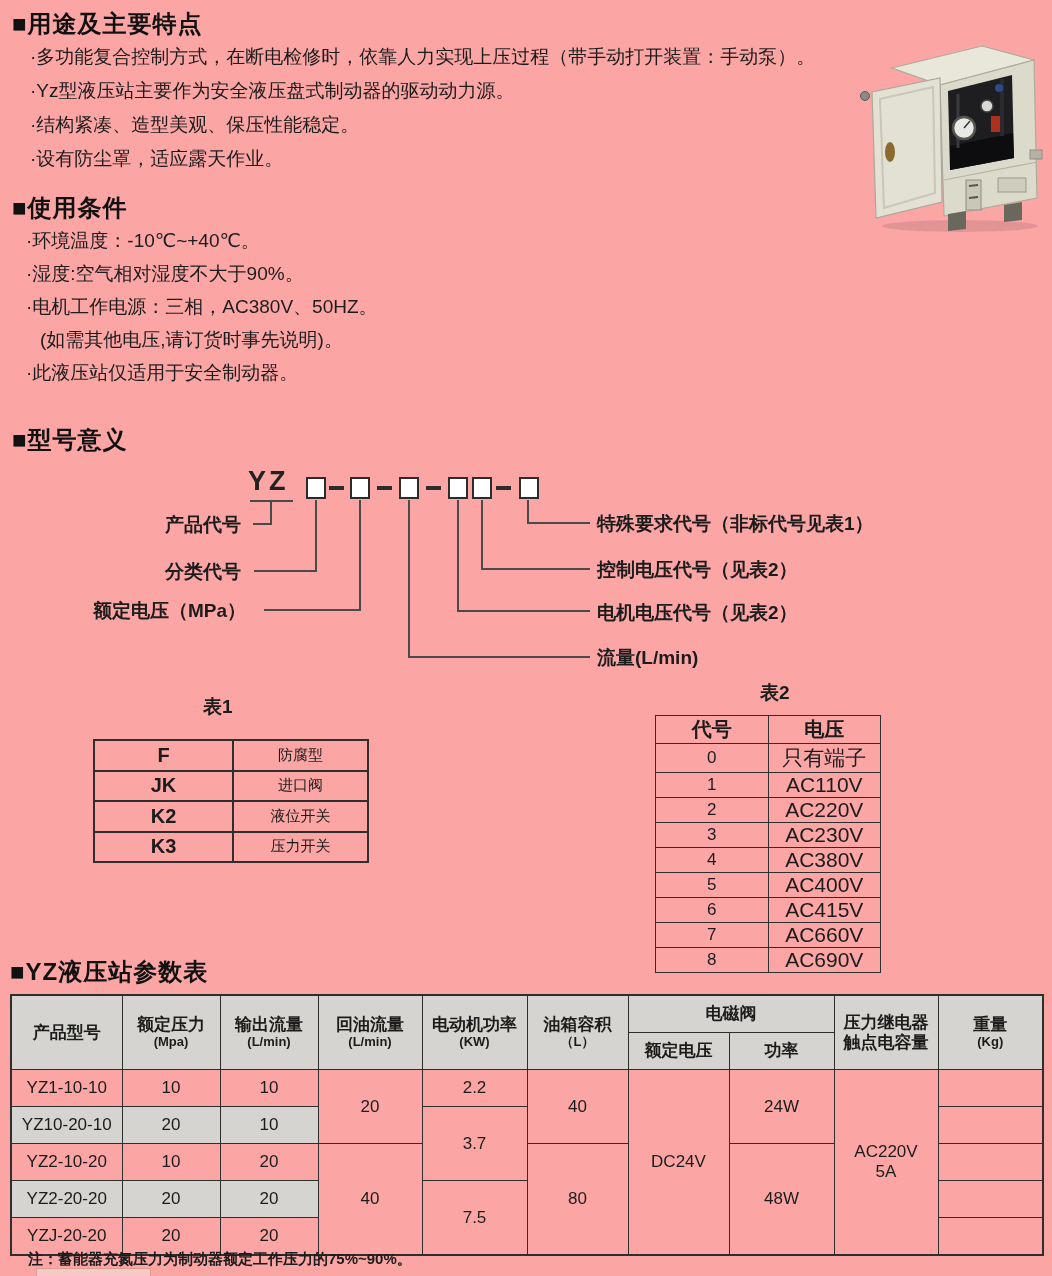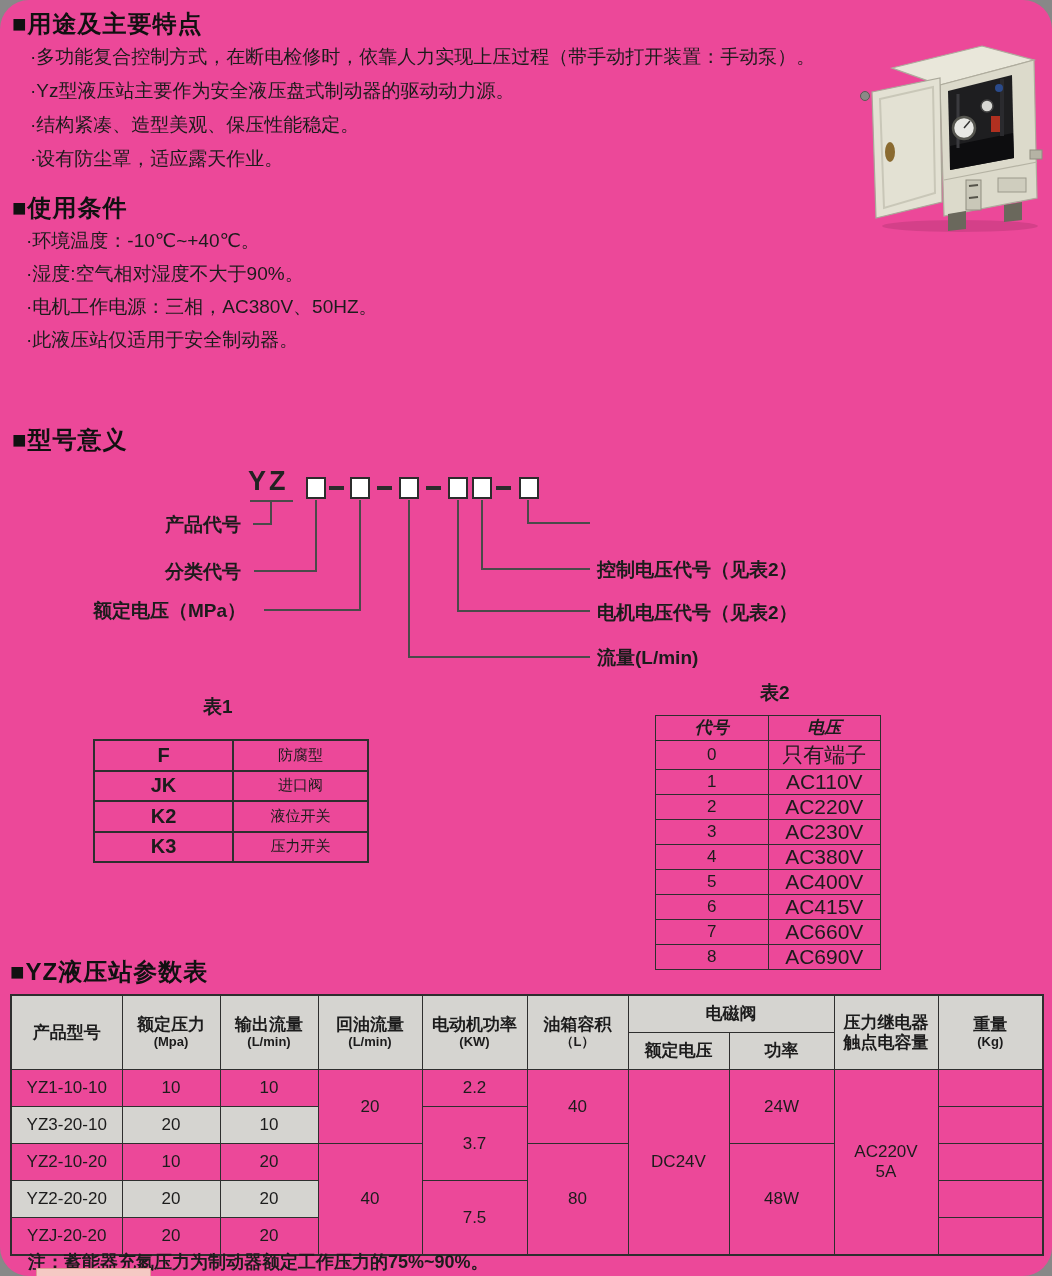--- a/index.html
+++ b/index.html
@@ -1,19 +1,19 @@
 <!DOCTYPE html>
 <html><head>
 <meta charset="utf-8">
 <style>
   html,body{margin:0;padding:0;background:#888;}
   .page{
-    position:relative;width:1052px;height:1276px;background:#ec4899;
+    position:relative;width:1052px;height:1276px;background:#fca5a5;
     font-family:"Liberation Sans","DejaVu Sans",sans-serif;color:#1c1c1c;
-    overflow:hidden;margin:0 auto;border-radius:29px;
+    overflow:hidden;margin:0 auto;
   }
   .sec-title{position:absolute;margin:0;font-size:24px;font-weight:bold;letter-spacing:1px;color:#111;}
   #t-features{left:12px;top:8px;}
   #t-conditions{left:12px;top:192px;}
   #t-model{left:12px;top:424px;}
   #t-params{left:10px;top:956px;}
 
   ul.bullets{position:absolute;list-style:none;margin:0;padding:0;font-size:19px;font-weight:500;}
   #features-list{left:30px;top:40px;width:860px;}
   #features-list li{height:34px;line-height:34px;white-space:nowrap;}
@@ -35,32 +35,32 @@
   .tbl-title{position:absolute;font-size:19px;font-weight:bold;}
   #t1-title{left:203px;top:694px;}
   #t2-title{left:760px;top:680px;}
   table{border-collapse:collapse;}
   #table1{position:absolute;left:93px;top:739px;width:276px;table-layout:fixed;}
   #table1 td{border:2px solid #2e2e2e;height:28.5px;text-align:center;vertical-align:middle;padding:0;}
   #table1 td.c1{width:137px;font-size:20px;font-weight:bold;}
   #table1 td.c2{font-size:15px;font-weight:normal;}
   #table2{position:absolute;left:655px;top:715px;width:226px;table-layout:fixed;}
   #table2 td,#table2 th{border:1.5px solid #2e2e2e;height:23.8px;text-align:center;vertical-align:middle;padding:0;}
-  #table2 th{font-size:17px;font-weight:bold;font-style:italic;}
+  #table2 th{font-size:20px;font-weight:bold;}
   #table2 td.c1{width:111px;font-size:17px;}
   #table2 td.c2{font-size:21px;font-weight:normal;}
 
   
   #params-table{position:absolute;left:10px;top:994px;width:1032px;table-layout:fixed;border:2px solid #2e2e2e;}
   #params-table th,#params-table td{border:1.5px solid #2e2e2e;text-align:center;vertical-align:middle;padding:0;font-size:17px;}
   #params-table th{background:#d5d4d0;font-weight:bold;height:36px;line-height:1.15;}
   #params-table td{height:36px;}
   #params-table .unit{font-size:13px;font-weight:bold;display:block;}
   #params-table td.shade{background:#d5d4d0;}
-  #note{position:absolute;left:28px;top:1250px;font-size:18px;font-weight:bold;}
+  #note{position:absolute;left:28px;top:1250px;font-size:15px;font-weight:bold;}
   #red-strip{position:absolute;left:36px;top:1268px;width:115px;height:10px;background:#f5c9c4;border:1px solid #e09b94;box-sizing:border-box;}
 </style>
 </head>
 <body>
 
 <div class="page">
 
   <h2 class="sec-title" id="t-features">■用途及主要特点</h2>
   <ul class="bullets" id="features-list">
     <li>·多功能复合控制方式，在断电检修时，依靠人力实现上压过程（带手动打开装置：手动泵）。</li>
@@ -100,20 +100,21 @@
 
     <polygon points="88,184 106,181 106,199 88,201" fill="#6a685c"></polygon>
     <polygon points="144,175 162,172 162,190 144,192" fill="#6a685c"></polygon>
   </svg>
 
   <h2 class="sec-title" id="t-conditions">■使用条件</h2>
   <ul class="bullets" id="conditions-list">
     <li>·环境温度：-10℃~+40℃。</li>
     <li>·湿度:空气相对湿度不大于90%。</li>
     <li>·电机工作电源：三相，AC380V、50HZ。</li>
+    <li class="indent">(如需其他电压,请订货时事先说明)。</li>
     <li>·此液压站仅适用于安全制动器。</li>
   </ul>
 
   <h2 class="sec-title" id="t-model">■型号意义</h2>
 
   <div class="yz">YZ</div>
   <div class="code-box" style="left:306px"></div>
   <div class="code-box" style="left:350px"></div>
   <div class="code-box" style="left:399px"></div>
   <div class="code-box" style="left:448px"></div>
@@ -133,20 +134,21 @@
       <path d="M590,63 L528,63 L528,40"></path>
       <path d="M590,109 L482,109 L482,40"></path>
       <path d="M590,151 L458,151 L458,40"></path>
       <path d="M590,197 L409,197 L409,40"></path>
     </g>
   </svg>
 
   <div class="dlbl" style="left:165px;top:512px">产品代号</div>
   <div class="dlbl" style="left:165px;top:559px">分类代号</div>
   <div class="dlbl" style="left:93px;top:598px">额定电压（MPa）</div>
+  <div class="dlbl" style="left:597px;top:511px">特殊要求代号（非标代号见表1）</div>
   <div class="dlbl" style="left:597px;top:557px">控制电压代号（见表2）</div>
   <div class="dlbl" style="left:597px;top:600px">电机电压代号（见表2）</div>
   <div class="dlbl" style="left:597px;top:645px">流量(L/min)</div>
 
   <div class="tbl-title" id="t1-title">表1</div>
   <table id="table1">
     <tbody>
         <tr>
           <td class="c1">F</td>
           <td class="c2">防腐型</td>
@@ -249,21 +251,21 @@
       <td>10</td>
       <td rowspan="2">20</td>
       <td>2.2</td>
       <td rowspan="2">40</td>
       <td rowspan="5">DC24V</td>
       <td rowspan="2">24W</td>
       <td rowspan="5"><span>AC220V</span><br><span>5A</span></td>
       <td></td>
     </tr>
     <tr>
-      <td class="shade">YZ3-20-10</td>
+      <td class="shade">YZ10-20-10</td>
       <td class="shade">20</td>
       <td class="shade">10</td>
       <td rowspan="2">3.7</td>
       <td></td>
     </tr>
     <tr>
       <td>YZ2-10-20</td>
       <td>10</td>
       <td>20</td>
       <td rowspan="3">40</td>

